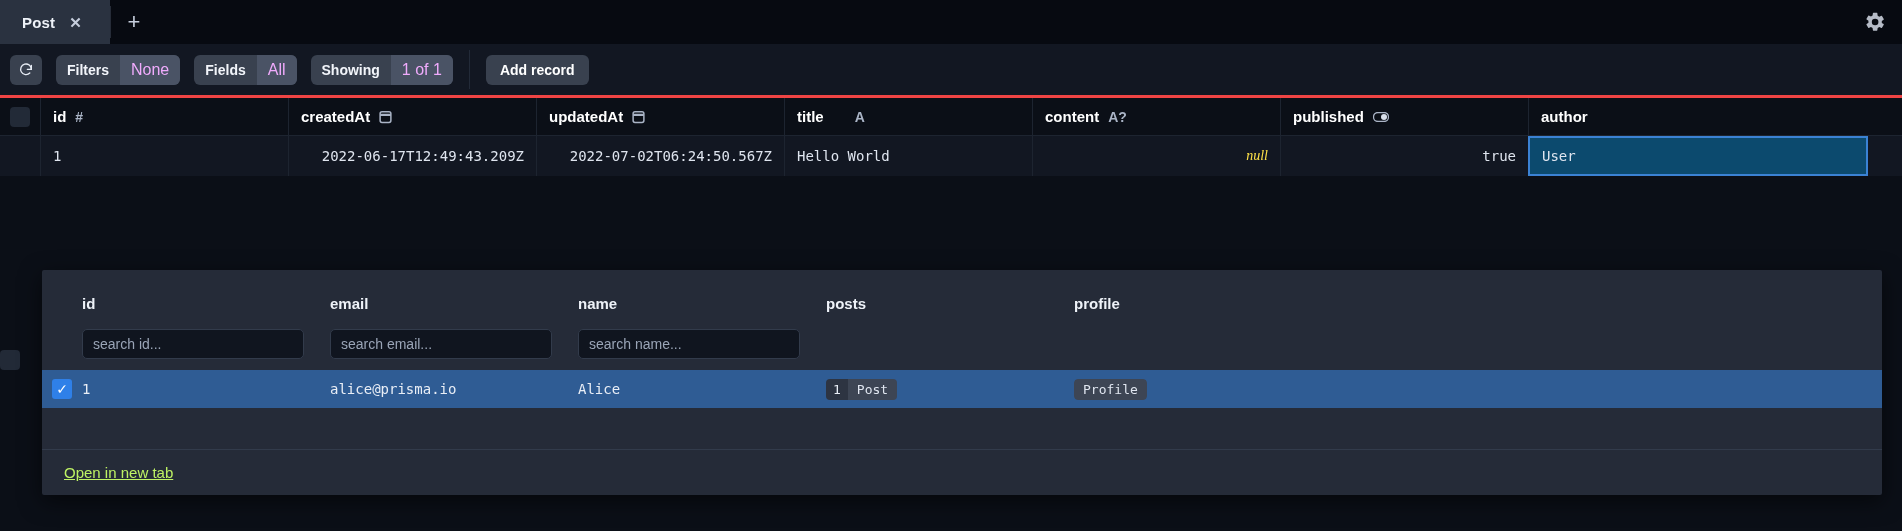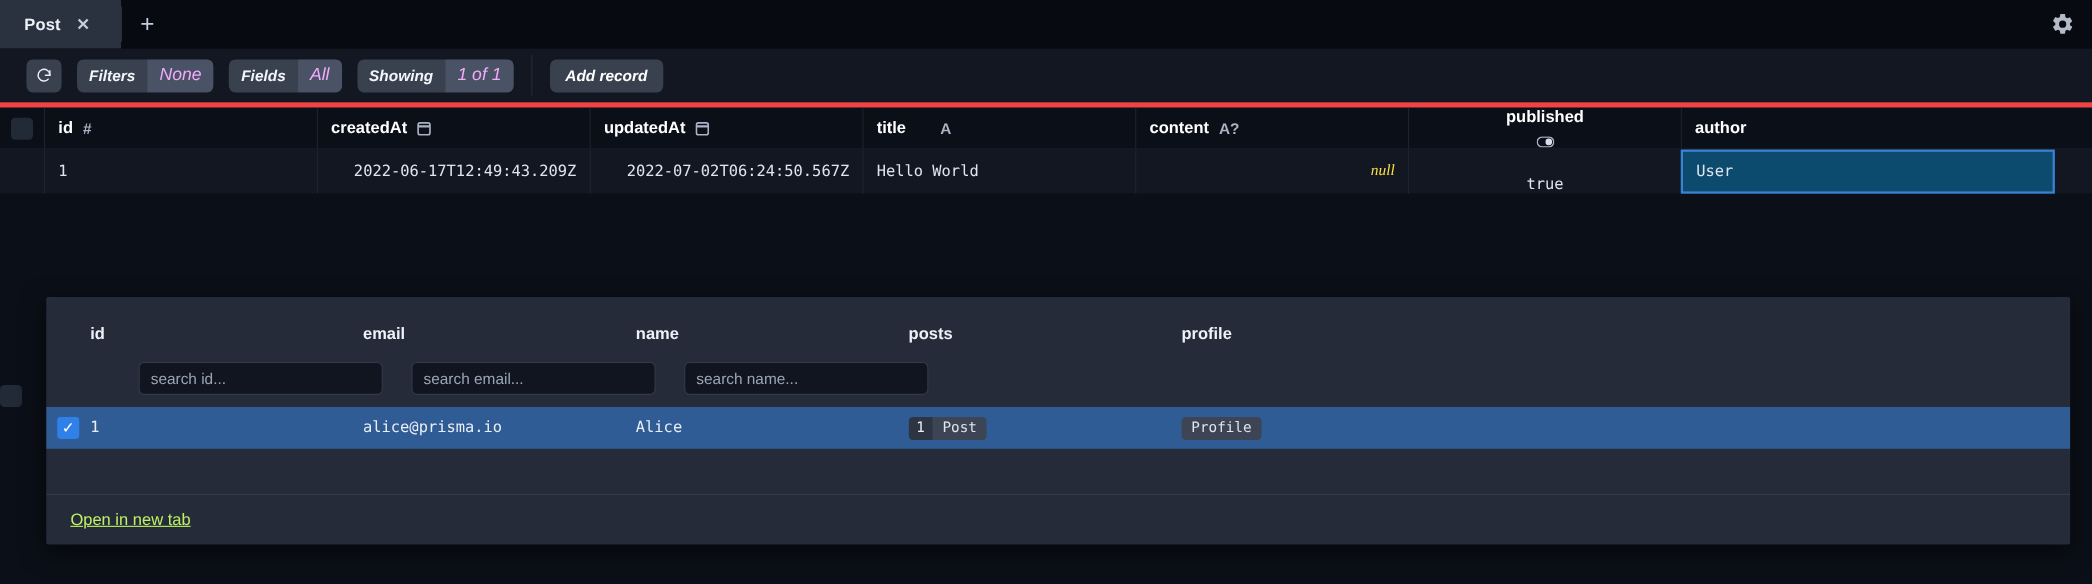--- a/index.html
+++ b/index.html
@@ -35,23 +35,22 @@
   .tab-divider { width: 1px; background: #262c38; margin: 6px 0; }
   .gear {
     position: absolute; right: 16px; top: 50%; transform: translateY(-50%);
     width: 22px; height: 22px; cursor: pointer; opacity: .85;
   }
 
   
   .toolbar {
     height: 54px; background: #121722;
     display: flex; align-items: center; gap: 14px;
-    padding: 0 24px;
-    border-bottom: 5px solid #ef4444;
-    font-style: italic;
+    padding: 0 10px;
+    border-bottom: 3px solid #ef4444;
   }
   .tbtn {
     display: flex; align-items: center;
     height: 30px; border-radius: 6px; background: #39414f;
     color: #f2f5fa; font-size: 14px; font-weight: 700;
     overflow: hidden; cursor: pointer; user-select: none;
   }
   .tbtn .lbl { padding: 0 11px; }
   .tbtn .val {
     padding: 0 11px; align-self: stretch; display: flex; align-items: center;
@@ -104,40 +103,40 @@
     border: 2px solid #3b82d4; background: #0c4a6e;
     position: relative; z-index: 5;
   }
 
   
   .c-id       { width: 248px; }
   .c-created  { width: 248px; }
   .c-updated  { width: 248px; }
   .c-title    { width: 248px; gap: 31px; }
   .c-content  { width: 248px; }
-  .c-published{ width: 248px; flex-direction: column; }
+  .c-published{ width: 248px; }
   .c-author   { width: 340px; }
 
   
   .popup {
     position: absolute; left: 42px; top: 172px;
     width: 1840px; height: 225px;
     background: #252b38;
     border-radius: 2px;
     box-shadow: 0 6px 22px rgba(0,0,0,.55);
     display: flex; flex-direction: column;
     overflow: hidden;
   }
   .p-gutter { width: 40px; flex: 0 0 40px; }
   .p-head { display: flex; height: 48px; align-items: flex-end; }
   .p-h {
     color: #eef2f8; font-size: 15px; font-weight: 700;
     padding: 0 0 6px 0; flex: 0 0 auto;
   }
-  .p-search { display: flex; height: 52px; align-items: center; padding-left: 44px; }
+  .p-search { display: flex; height: 52px; align-items: center; }
   .p-input {
     height: 30px; border-radius: 5px; background: #10151f;
     border: 1px solid #323b4b;
     color: #9aa5b7; font-size: 14px; padding: 0 10px;
     width: 222px; outline: none;
     font-family: "Liberation Sans", sans-serif;
   }
   .p-input::placeholder { color: #9aa5b7; }
   .p-row {
     display: flex; height: 38px; align-items: center;

